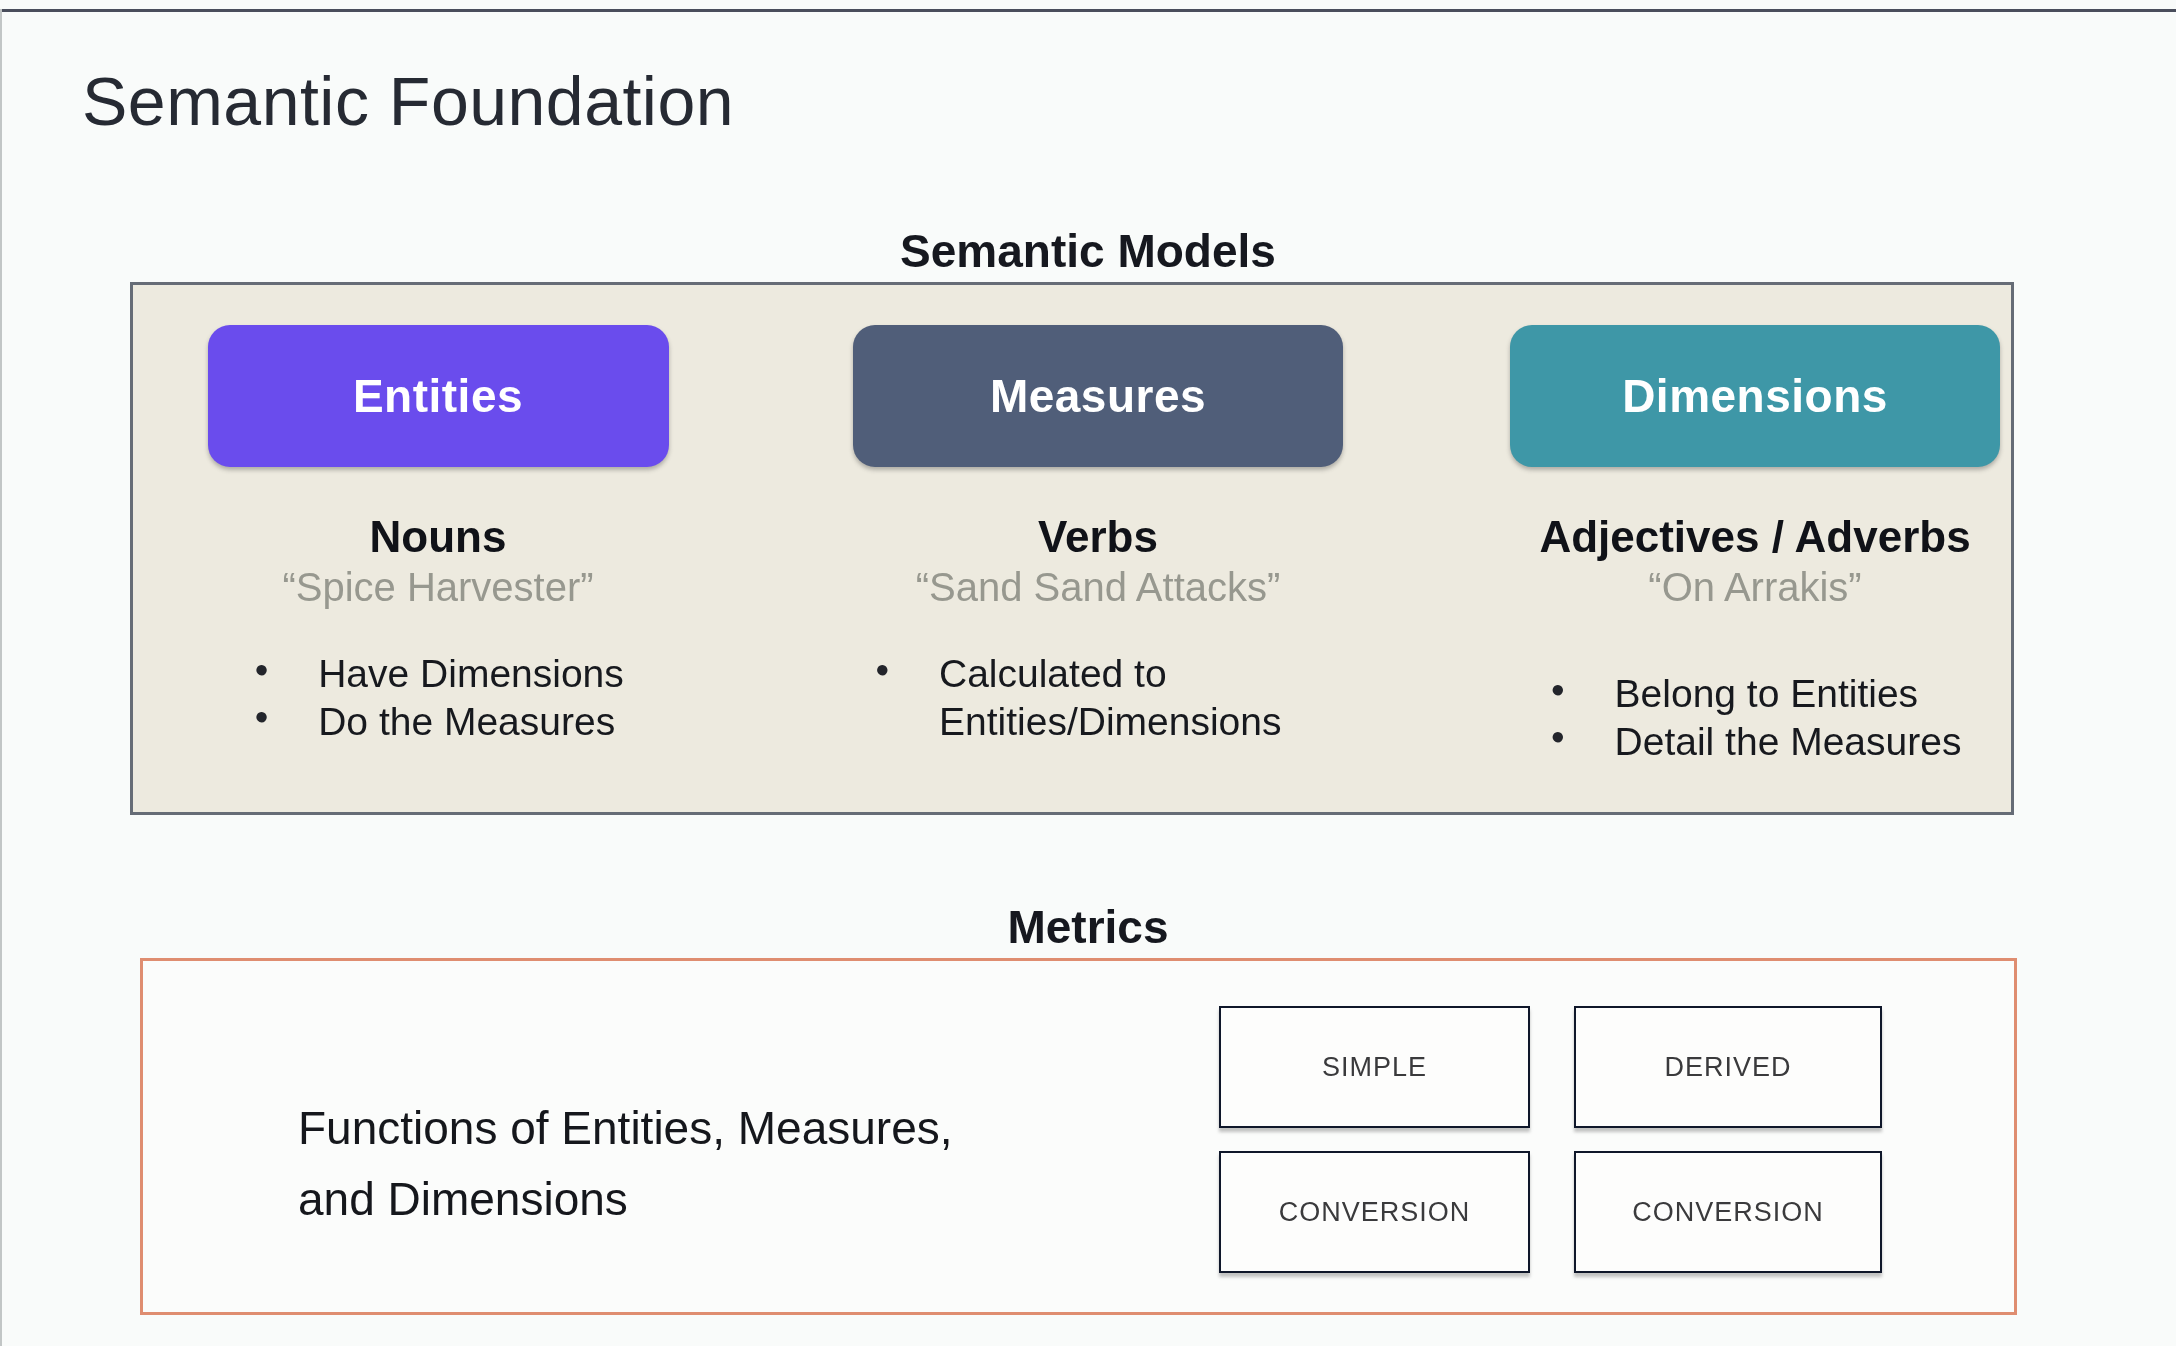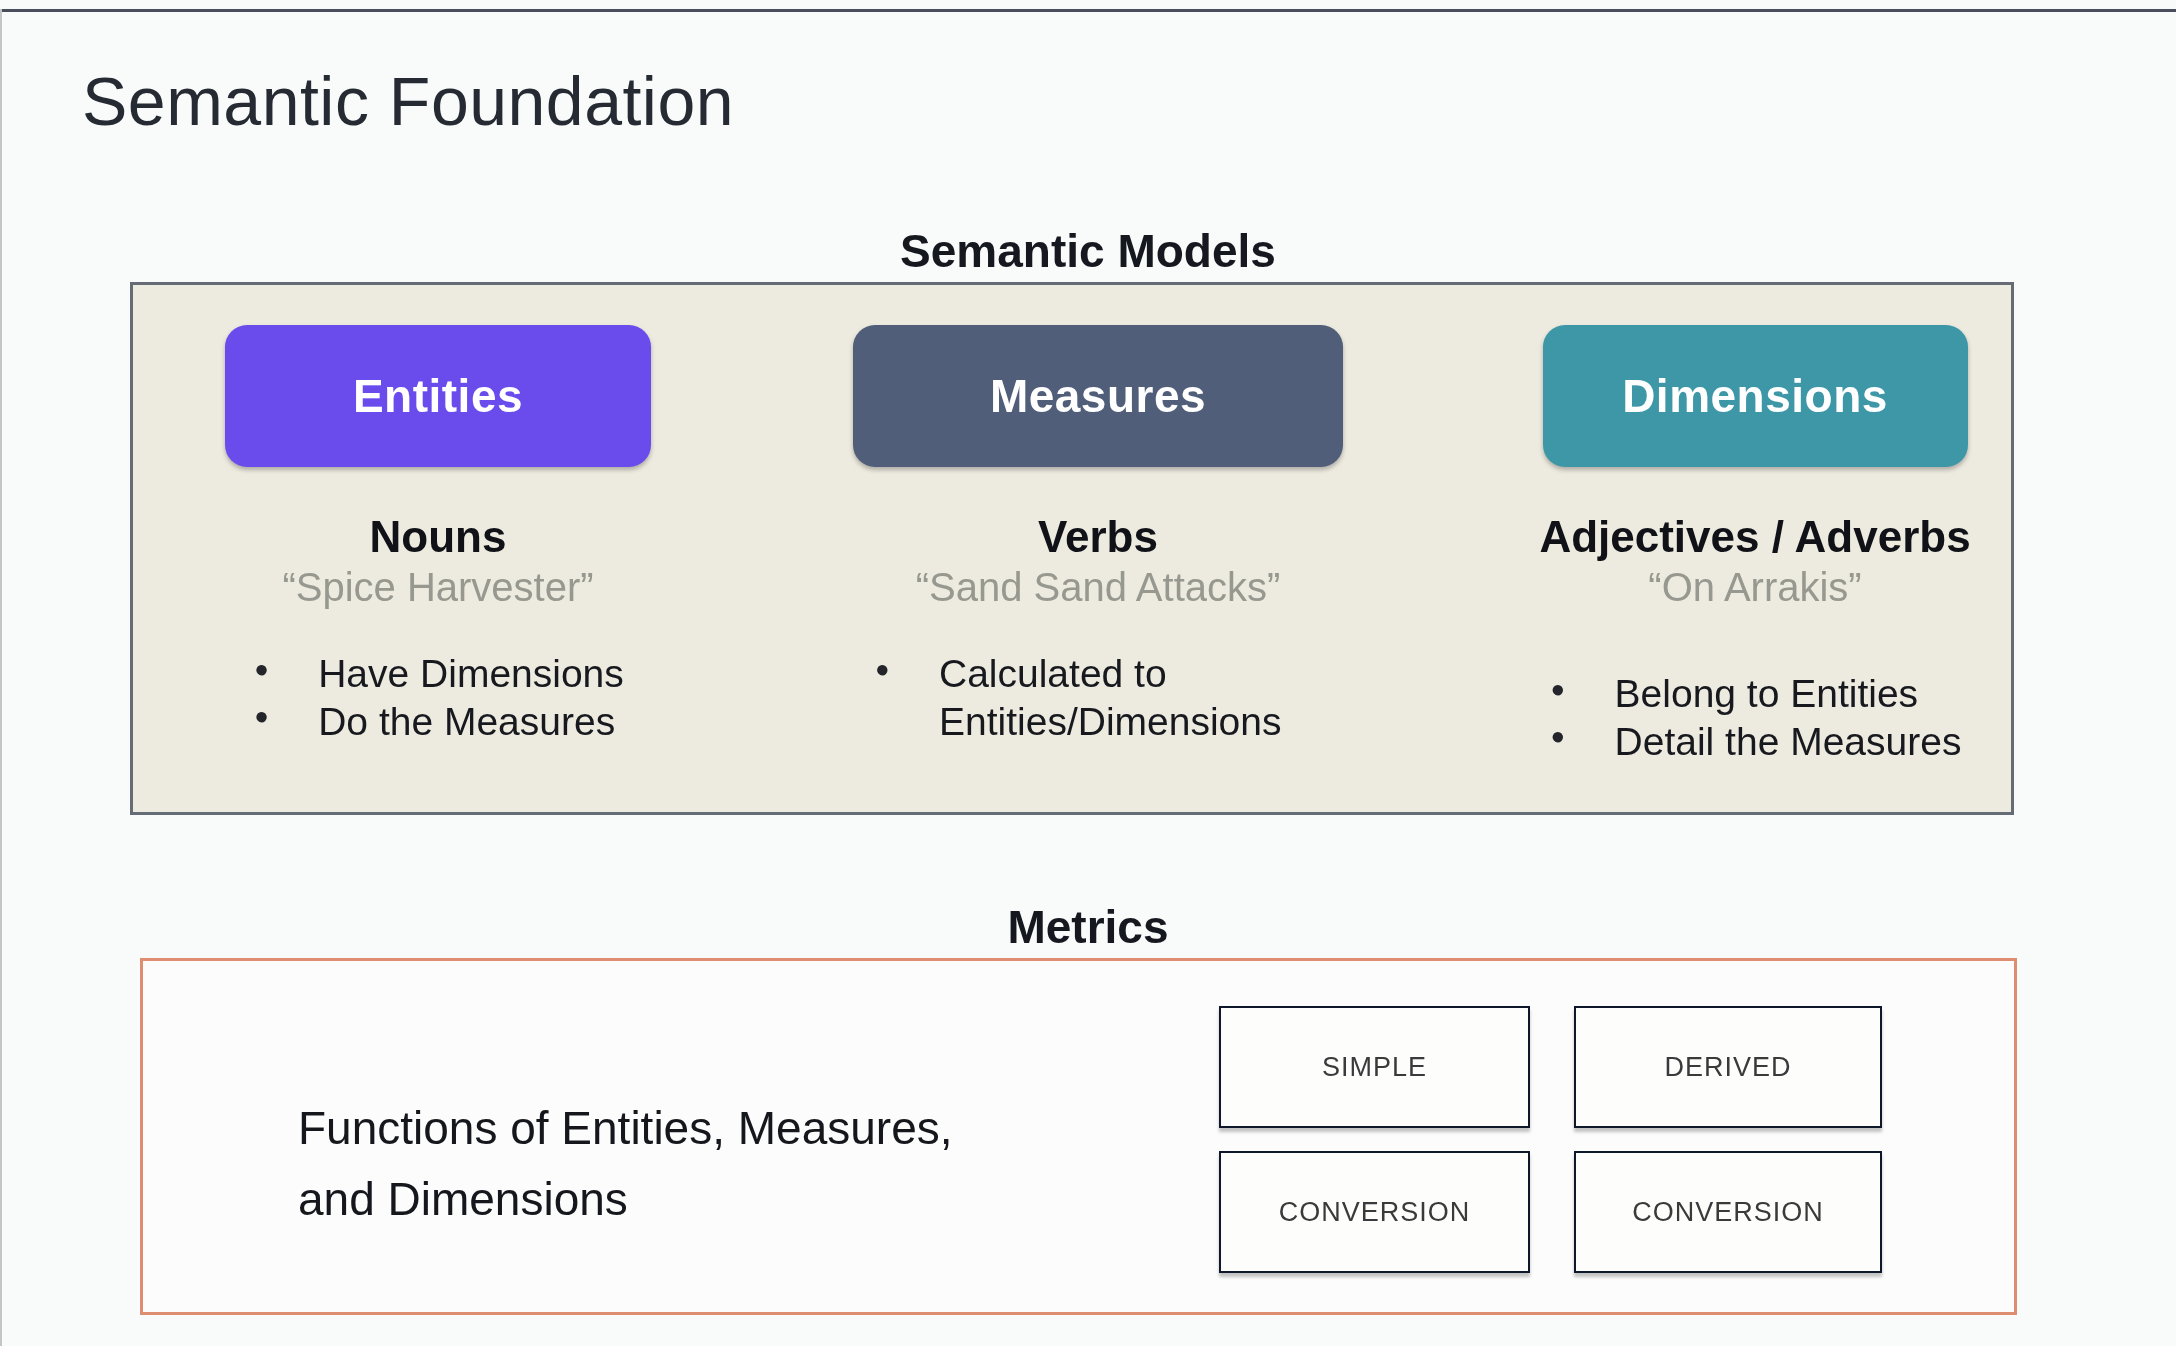--- a/index.html
+++ b/index.html
@@ -31,23 +31,23 @@
   .col1{left:5px;  width:600px;}
   .col2{left:665px; width:600px;}
   .col3{left:1322px; width:600px;}
 
   .pill{
     height:142px; margin:40px auto 0; border-radius:22px;
     display:flex; align-items:center; justify-content:center;
     color:#ffffff; font-size:46px; font-weight:700; letter-spacing:.5px;
     box-shadow:0 3px 4px rgba(60,60,60,.35);
   }
-  .pill-entities{width:426px;}
+  .pill-entities{width:461px;}
   .pill-measures{width:490px;}
-  .pill-dimensions{width:425px;}
+  .pill-dimensions{width:490px;}
 
   .role{
     margin-top:46px; font-size:44px; font-weight:700; color:#101218; line-height:1.1;
   }
   .quote{
     margin-top:4px; font-size:40px; font-weight:400; color:#97988f;
   }
   .bullets{
     display:table; margin:40px auto 0; padding:0; text-align:left;
     font-size:39px; color:#17191e; line-height:1.22;

